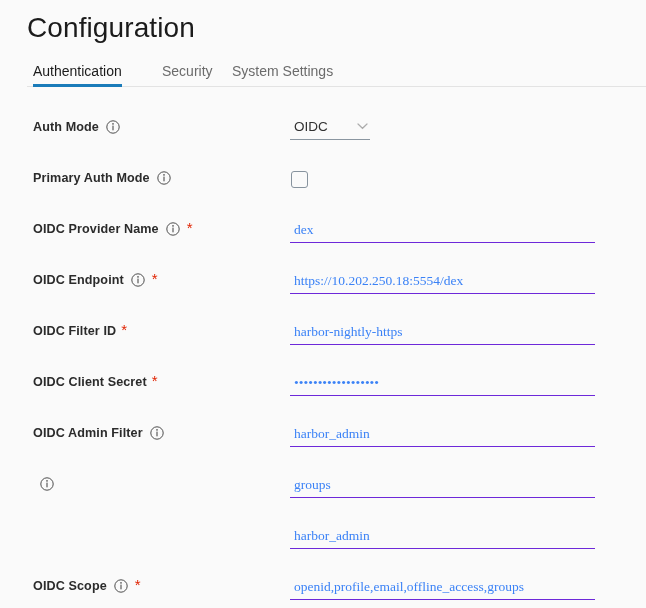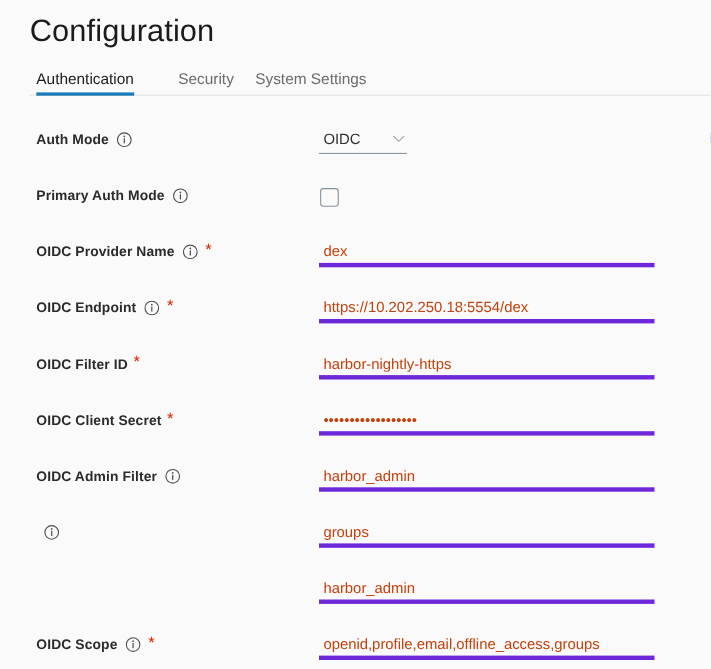--- a/index.html
+++ b/index.html
@@ -138,26 +138,26 @@
     position: absolute;
     left: 247px;
     top: -4px;
     margin-left: 43px;
   }
 
   
   .txt {
     width: 305px;
     border: none;
-    border-bottom: 4px solid #6d28d9;
+    border-bottom: 1px solid #6d28d9;
     background: transparent;
     outline: none;
-    font-family: Liberation Sans, sans-serif;
+    font-family: Liberation Serif, serif;
     font-size: 13.5px;
-    color: #c2410c;
+    color: #3b82f6;
     padding: 2px 0 3px 4px;
     box-sizing: border-box;
     border-radius: 0;
     height: 25px;
     display: block;
   }
   .txt::placeholder { color: #9a9a9a; }
 
   
   .select-wrap {

